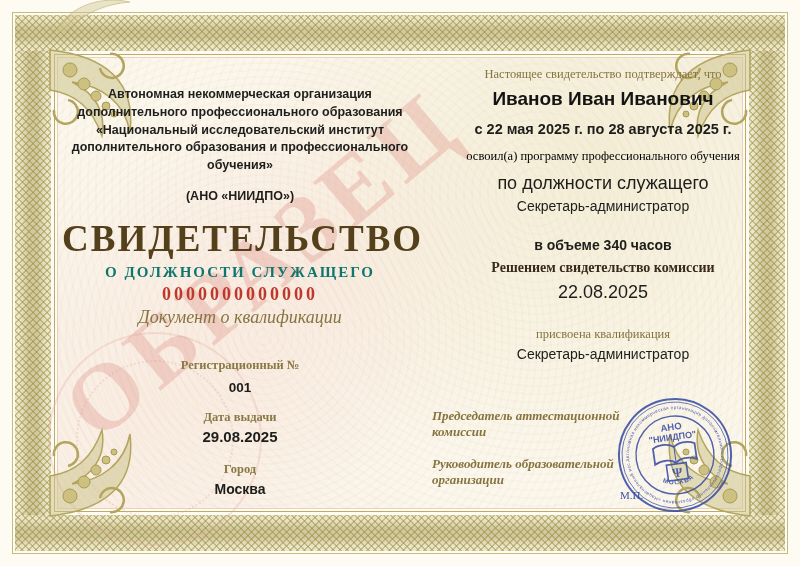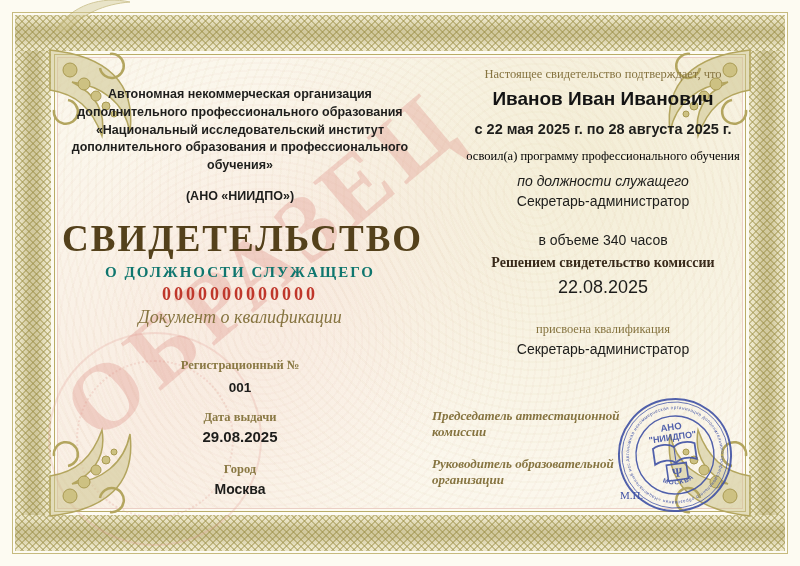--- a/index.html
+++ b/index.html
@@ -69,23 +69,23 @@
   .flabel{font-family:"Liberation Serif",serif;font-weight:bold;font-size:12.5px;color:#8a7944;}
   .fvalue{font-size:13.5px;font-weight:bold;color:#1d1d1b;}
   .f-reg{margin-top:30px;} .f-reg .fvalue{margin-top:7px;}
   .f-date{margin-top:15px;} .f-date .fvalue{margin-top:3px;font-size:15px;}
   .f-city{margin-top:17px;} .f-city .fvalue{margin-top:4px;font-size:14px;}
 
   .confirm{margin:0;font-family:"Liberation Serif",serif;font-size:12.5px;color:#867440;}
   .holder{margin:6px 0 0;font-size:19px;font-weight:bold;color:#141414;}
   .period{margin:11px 0 0;font-size:14.5px;font-weight:bold;}
   .program{margin:12px 0 0;font-family:Liberation Serif, serif;font-size:12.5px;color:#000000;}
-  .pos-label{margin:9px 0 0;font-size:14px;font-style:italic;}
+  .pos-label{margin:9px 0 0;font-size:18px;}
   .pos-value{margin:4px 0 0;font-size:14px;}
-  .volume{margin:23px 0 0;font-size:14px;font-weight:normal;}
+  .volume{margin:23px 0 0;font-size:14px;font-weight:bold;}
   .decision{margin:7px 0 0;font-family:"Liberation Serif",serif;font-weight:bold;
     font-size:14px;color:#38291a;}
   .decision-date{margin:6px 0 0;font-size:18px;font-weight:normal;}
   .qual-label{margin:24px 0 0;font-family:"Liberation Serif",serif;font-size:12.5px;color:#867440;}
   .qual-value{margin:4px 0 0;font-size:14px;}
 
   .signatures{position:absolute;left:432px;top:408px;width:210px;z-index:2;
     font-family:"Liberation Serif",serif;font-style:italic;font-weight:bold;
     font-size:13px;line-height:1.25;color:#867440;text-align:left;}
   .sig-entry{margin:0 0 15px;}

